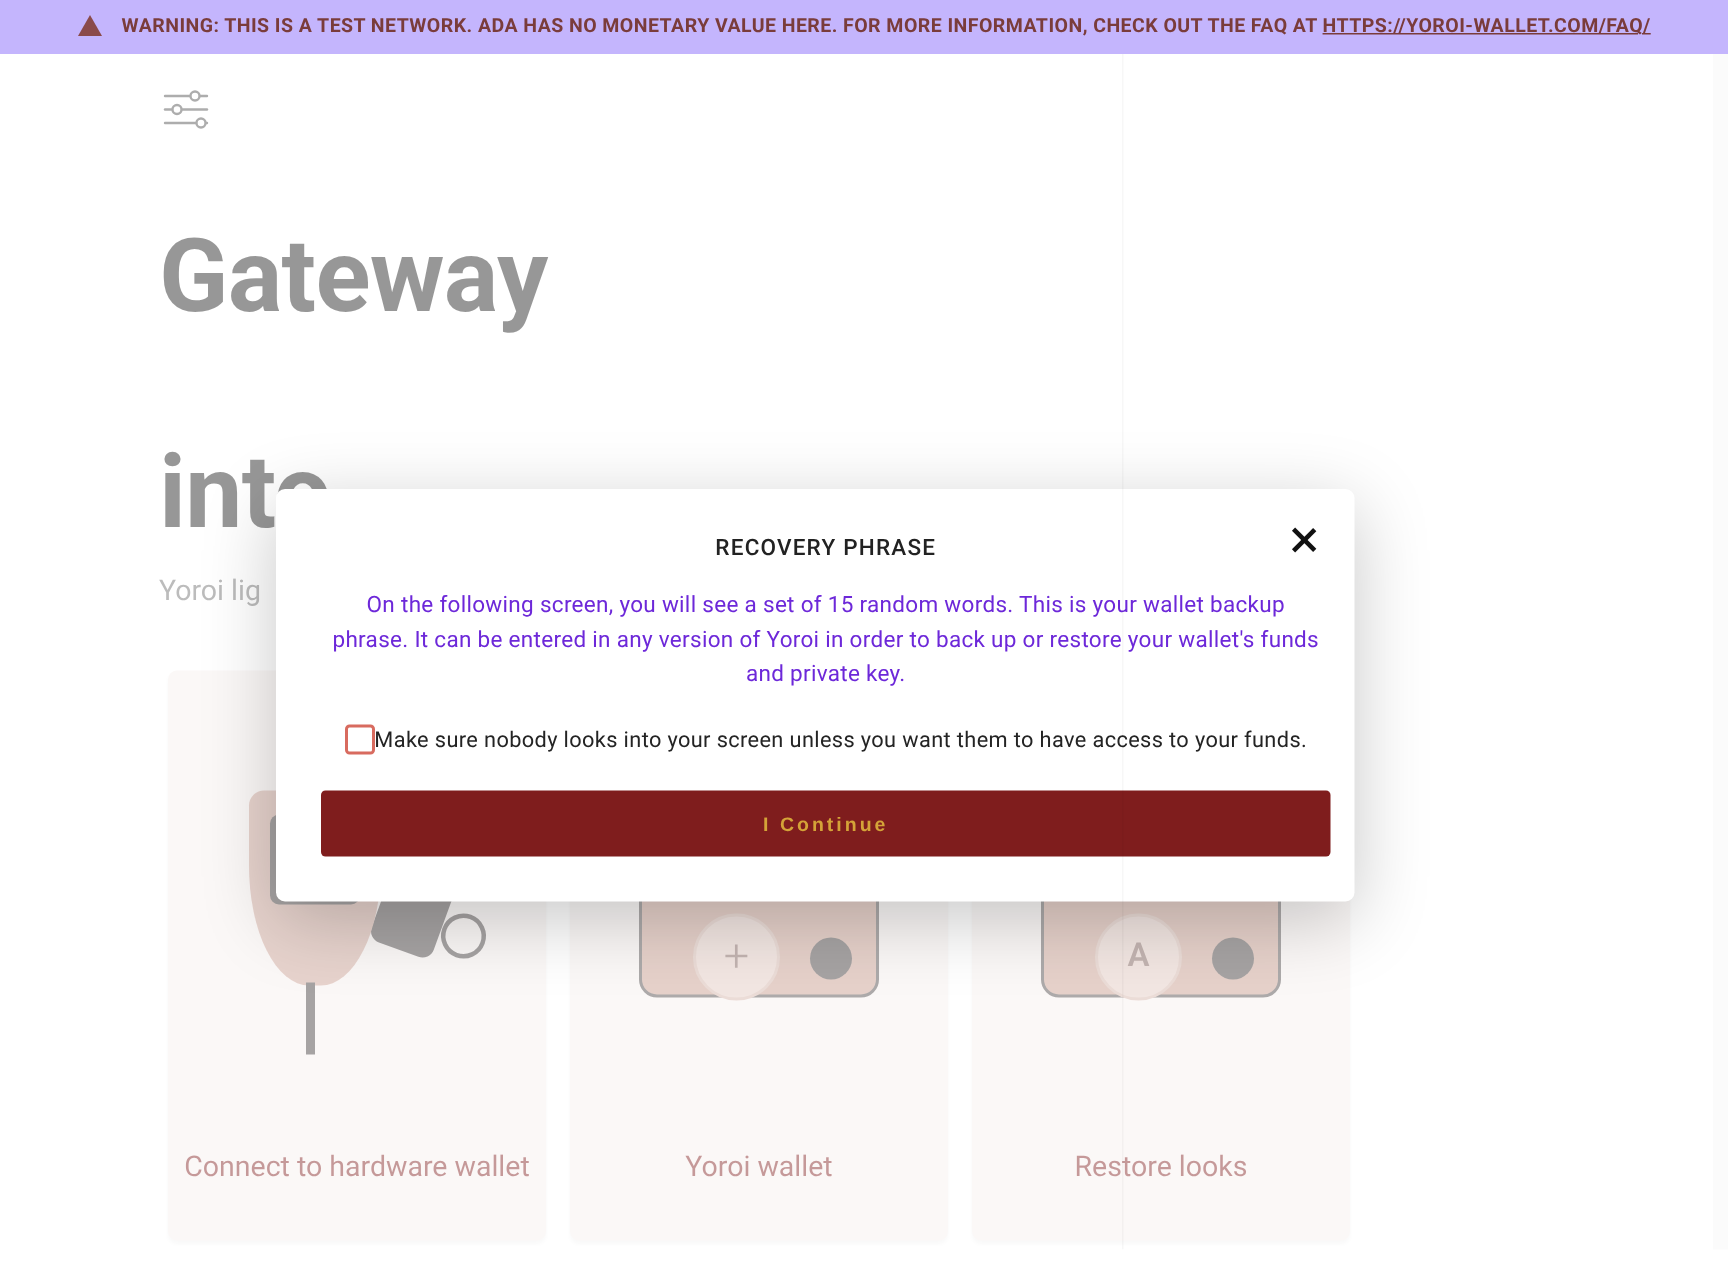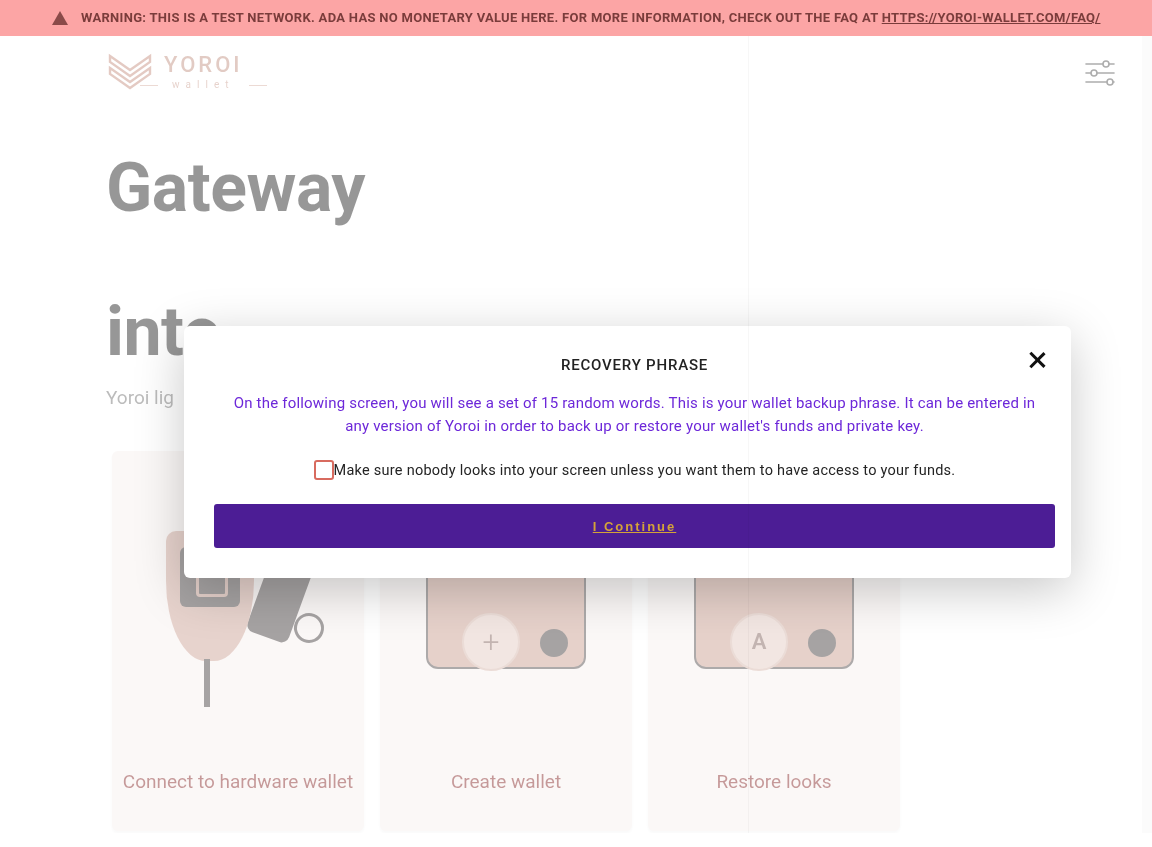--- a/index.html
+++ b/index.html
@@ -1,20 +1,20 @@
 <!DOCTYPE html>
 <html><head>
 <meta charset="utf-8">
 <style>
   * { box-sizing: border-box; margin: 0; padding: 0; }
   html, body { width: 1152px; height: 847px; font-family: -apple-system, BlinkMacSystemFont, "Segoe UI", Roboto, Helvetica, Arial, sans-serif; overflow: hidden; background:#fff; }
   
   .banner {
     width: 100%;
-    background: #fca5a5;
+    background: #c4b5fd;
     padding: 8px 24px;
     color: #7a3c3b;
     font-size: 13px;
     font-weight: 700;
     letter-spacing: .3px;
     text-align: center;
     line-height: 1.5;
   }
   .banner .tri {
     display:inline-block; vertical-align:middle; margin-right:10px;
@@ -148,21 +148,21 @@
   .wal-circle.restore{ font-size:22px; font-weight:600; }
 
   
   .overlay {
     position:absolute; inset:0;
     background:rgba(255,255,255,.55);
   }
   .modal {
     position:absolute;
     left:184px; top:290px;
-    width:887px;
+    width:719px;
     background:#fff;
     border-radius:6px;
     padding:30px 16px 30px 30px;
     box-shadow:0 12px 50px rgba(0,0,0,.22);
   }
   .modal-title{
     text-align:center; letter-spacing:.8px; font-size:15px; color:#222; font-weight:500;
   }
   .modal-close{
     position:absolute; right:22px; top:22px;
@@ -181,54 +181,41 @@
     margin-top:22px;
     display:flex; align-items:center; justify-content:center; 
     font-size:14.5px; letter-spacing:.25px; color:#242424;
   }
   .chk{
     width:20px; height:20px; border:2px solid #d86b5f; border-radius:3px; flex-shrink:0;
   }
   .modal-btn{
     margin-top:24px;
     width:100%; height:44px;
-    background:#4c1d95; border:none; border-radius:3px;
+    background:#7f1d1d; border:none; border-radius:3px;
     color:#d4a338; font-weight:800; font-size:13px; letter-spacing:2px;
     text-align:center;
-    text-decoration:underline;
   }
   
   .scroll-edge{
     position:absolute; right:0; top:0; bottom:0; width:10px; background:rgba(0,0,0,.03);
   }
 </style>
 </head>
 <body>
 
 <div class="banner">
   <span class="tri"></span>
   <span>WARNING: THIS IS A TEST NETWORK. ADA HAS NO MONETARY VALUE HERE. FOR MORE INFORMATION, CHECK OUT THE FAQ AT </span>
   <a href="#">HTTPS://YOROI-WALLET.COM/FAQ/</a>
 </div>
 
 <div class="page">
 
   <div class="topbar">
-    <div class="logo">
-      <span class="logo-mark">
-        <svg width="44" height="40" viewBox="0 0 44 40">
-          <path d="M2 4 L22 18 L42 4 L42 10 L22 24 L2 10 Z" fill="none" stroke="#c38b7a" stroke-width="2.4"></path>
-          <path d="M2 16 L22 30 L42 16 L42 22 L22 36 L2 22 Z" fill="none" stroke="#c38b7a" stroke-width="2.4"></path>
-        </svg>
-      </span>
-      <span class="logo-text">
-        <span class="brand">YOROI</span>
-        <span class="sub">wallet</span>
-      </span>
-    </div>
     <div class="settings-icon">
       <svg width="32" height="30" viewBox="0 0 32 30" stroke="#4a4a4a" stroke-width="1.6" fill="none" stroke-linecap="round">
         <line x1="2" y1="6" x2="30" y2="6"></line>
         <circle cx="22" cy="6" r="3" fill="#fff"></circle>
         <line x1="2" y1="15" x2="30" y2="15"></line>
         <circle cx="10" cy="15" r="3" fill="#fff"></circle>
         <line x1="2" y1="24" x2="30" y2="24"></line>
         <circle cx="26" cy="24" r="3" fill="#fff"></circle>
       </svg>
     </div>
@@ -263,21 +250,21 @@
       <div class="art">
         <div class="wal-art">
           <div class="wal-body"></div>
           <div class="wal-chip1"></div>
             <div class="wal-chip2"></div>
             <div class="wal-chip3"></div>
           <div class="wal-knob"></div>
           <div class="wal-circle">+</div>
         </div>
       </div>
-      <div class="title">Create wallet</div>
+      <div class="title">Yoroi wallet</div>
     </div>
 
     <div class="card">
       <div class="art">
         <div class="wal-art">
           <div class="wal-body"></div>
           <div class="wal-chip1"></div>
             <div class="wal-chip2"></div>
             <div class="wal-chip3"></div>
           <div class="wal-knob"></div>

